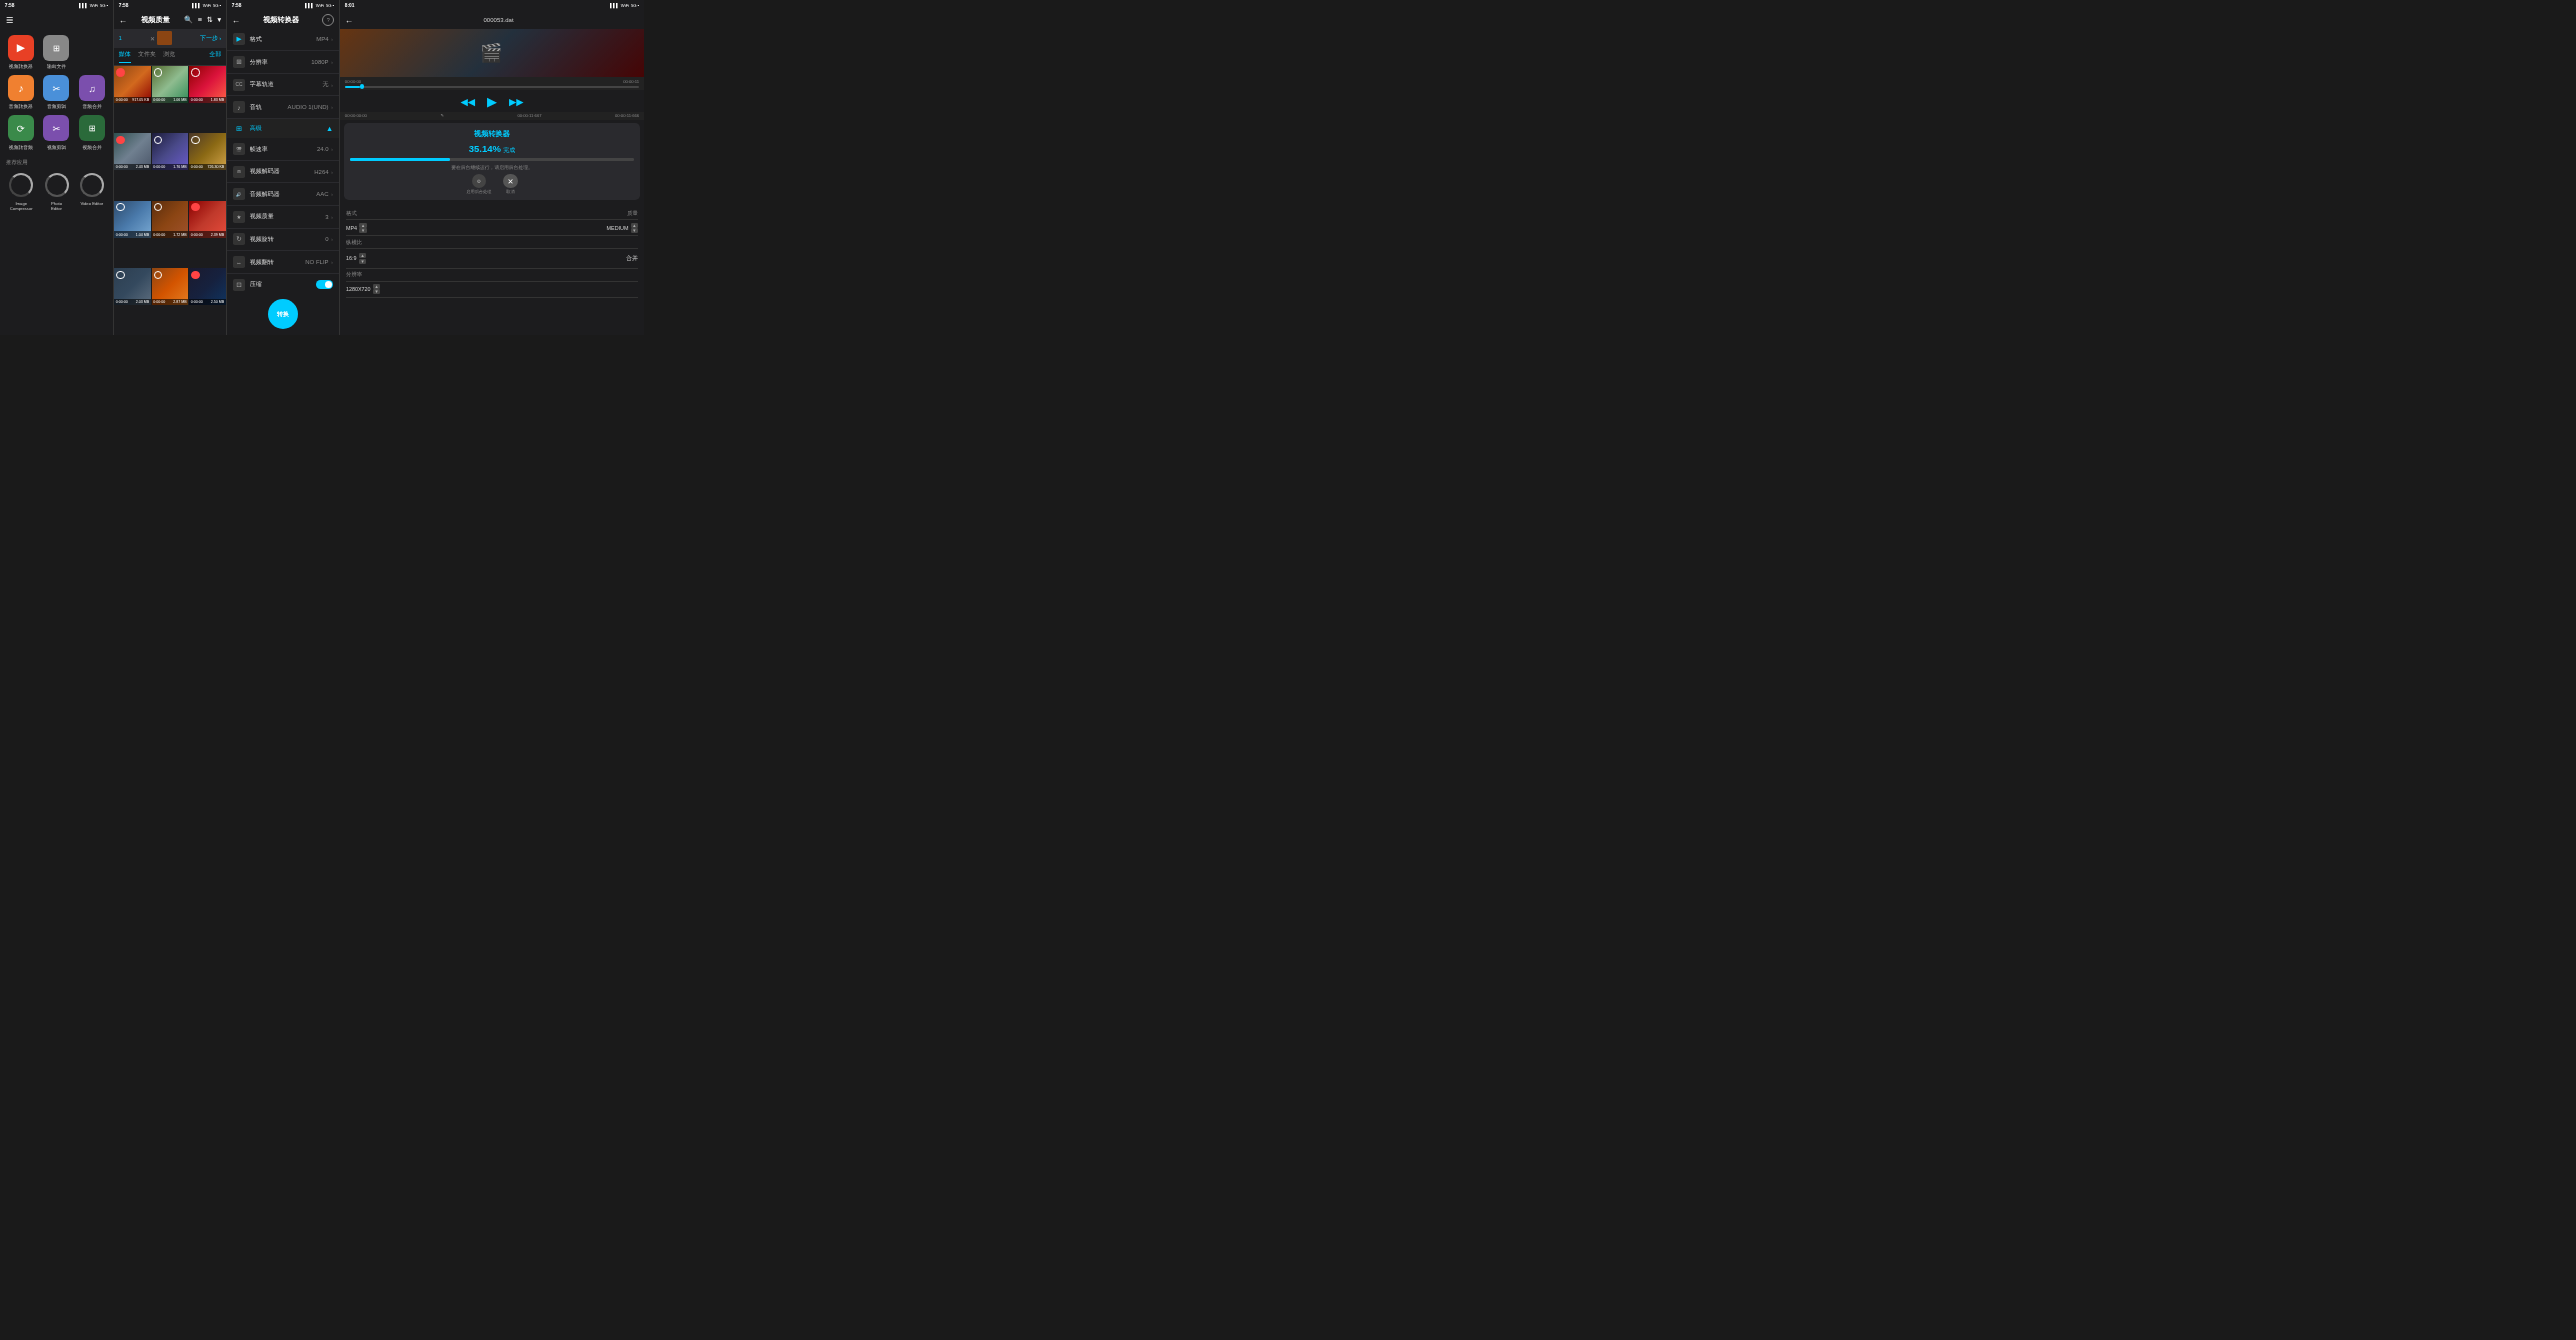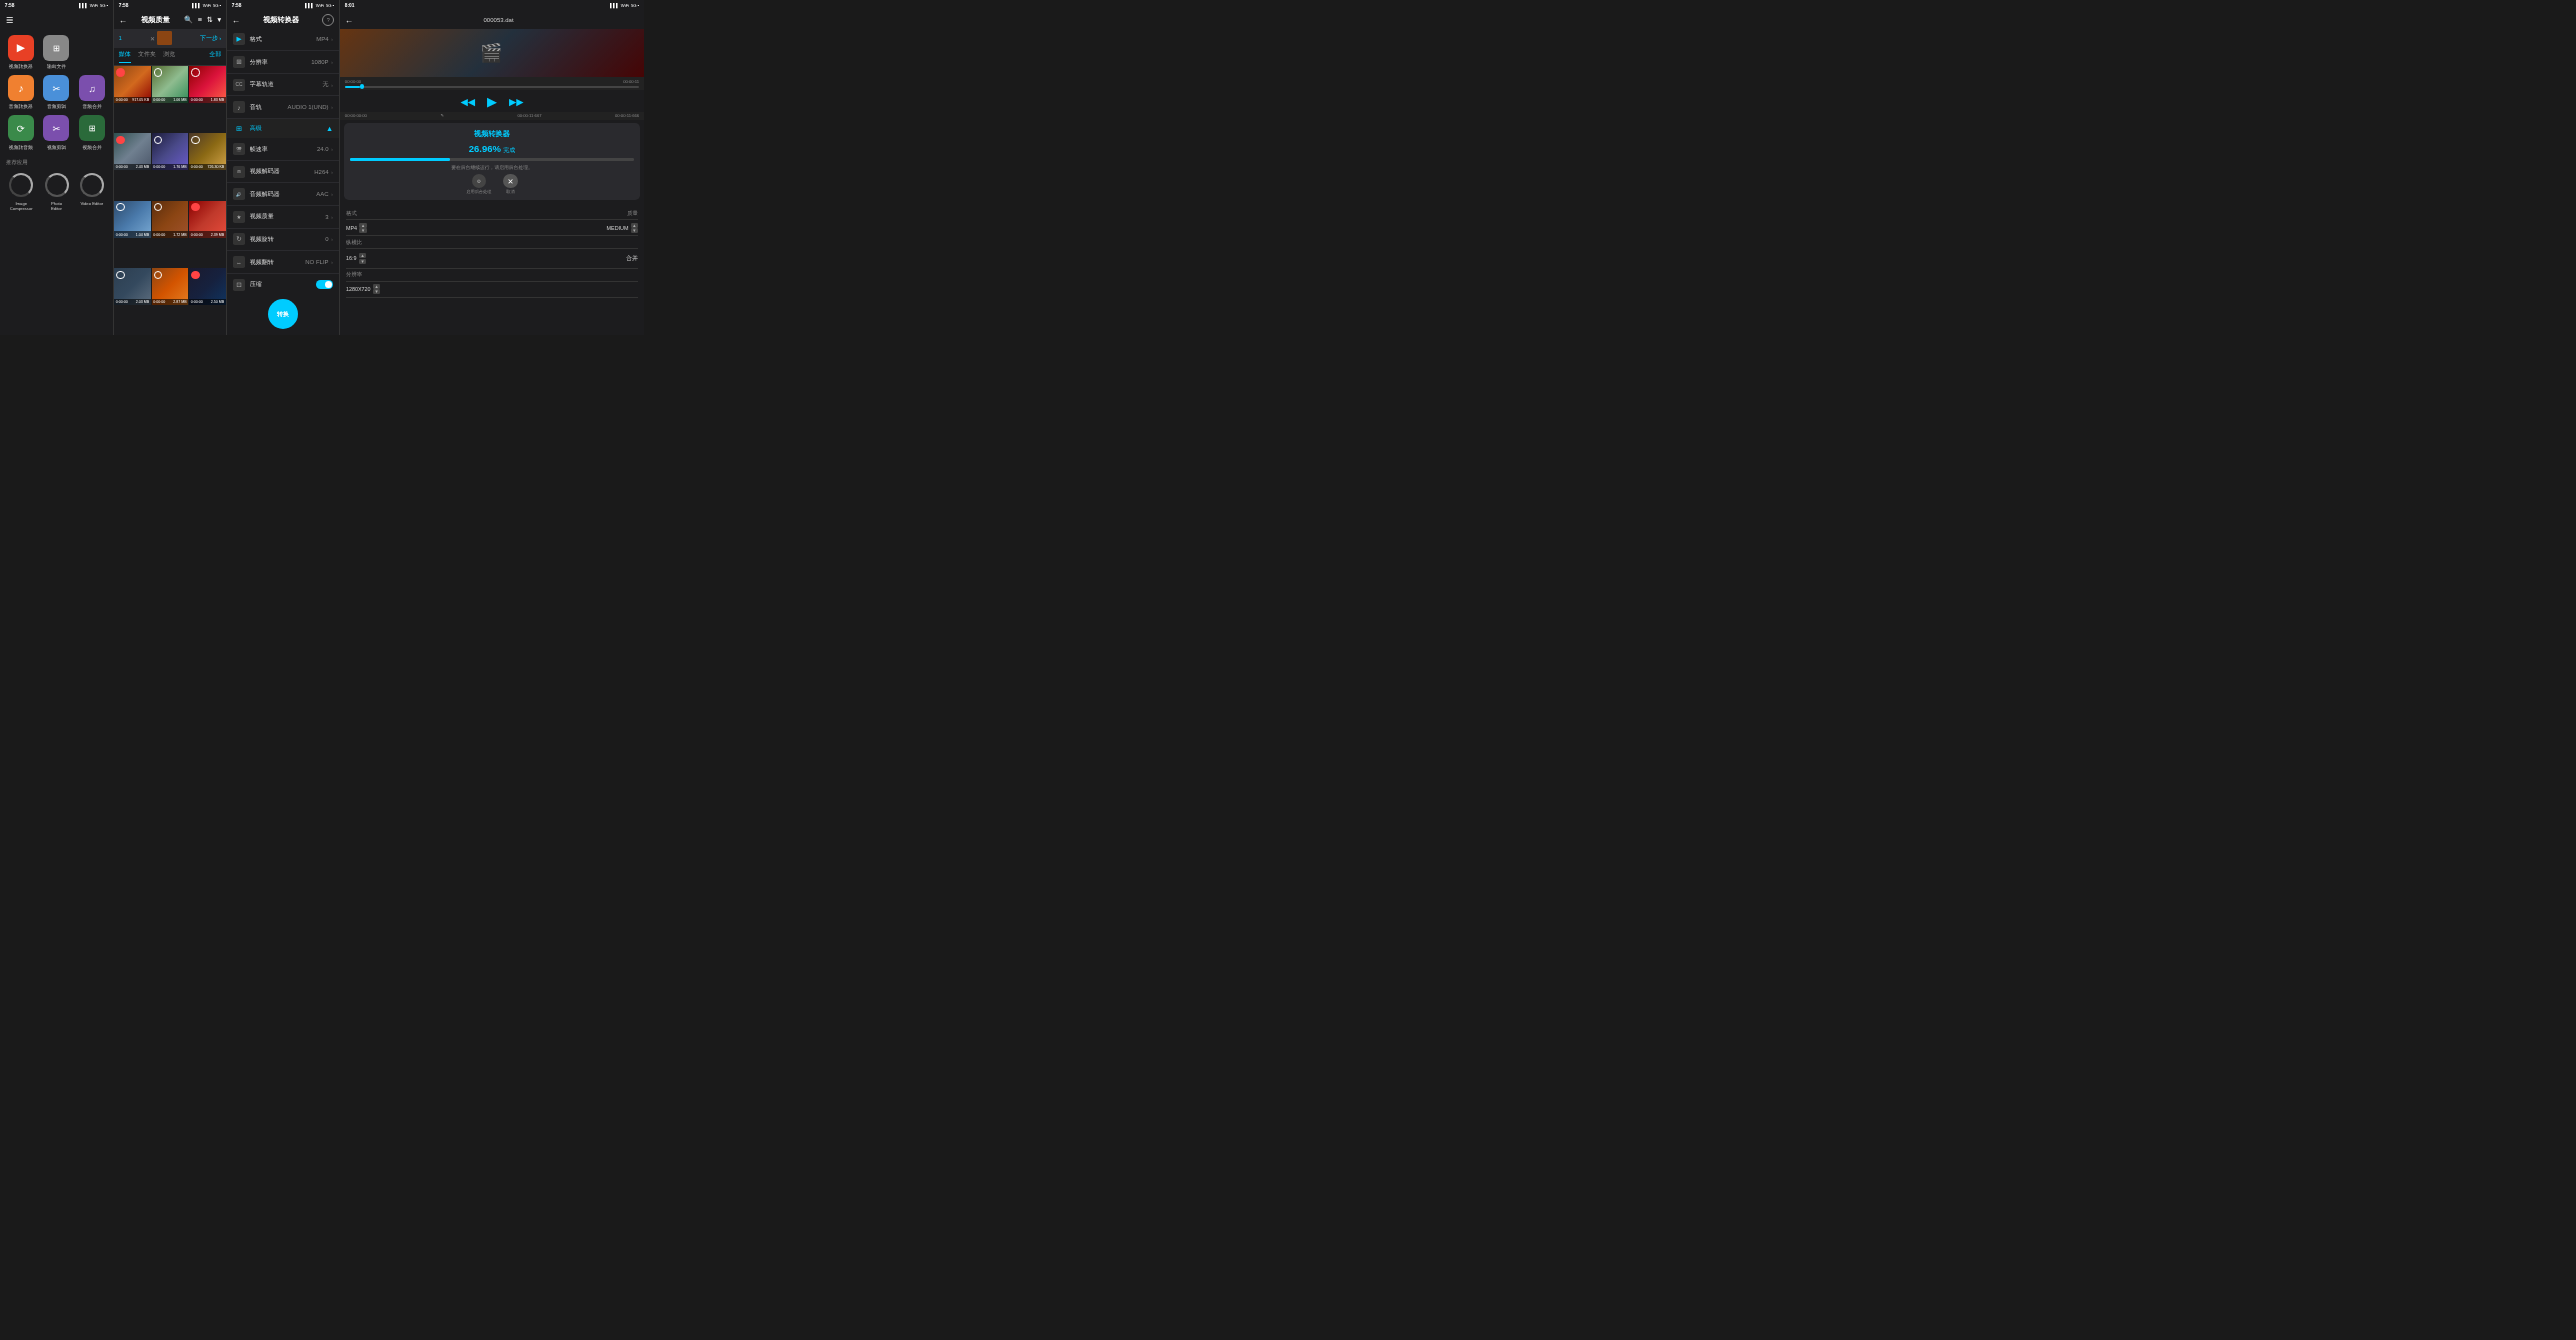--- a/index.html
+++ b/index.html
@@ -831,21 +831,21 @@
   <div class="sub-timeline">
     <span>00:00:00:00</span>
     <span>✎</span>
     <span>00:00:11:667</span>
     <span>00:00:11:666</span>
   </div>
 
   <div class="progress-overlay">
     <span class="progress-title">视频转换器</span>
     <div style="display:flex;align-items:baseline;gap:2.4px;">
-      <span class="progress-percent">26.96%</span>
+      <span class="progress-percent">35.14%</span>
       <span style="font-size:6px;color:#00ccff;">完成</span>
     </div>
     <div class="progress-bar-bg">
       <div class="progress-bar-fill" style="width:35.14%;"></div>
     </div>
     <span class="progress-note">要在后台继续运行，请启用后台处理。</span>
     <div class="progress-actions">
       <div class="bg-process">
         <div class="bg-process-icon" style="font-size:4.8px;">⚙</div>
         <span class="bg-process-label">启用后台处理</span>

